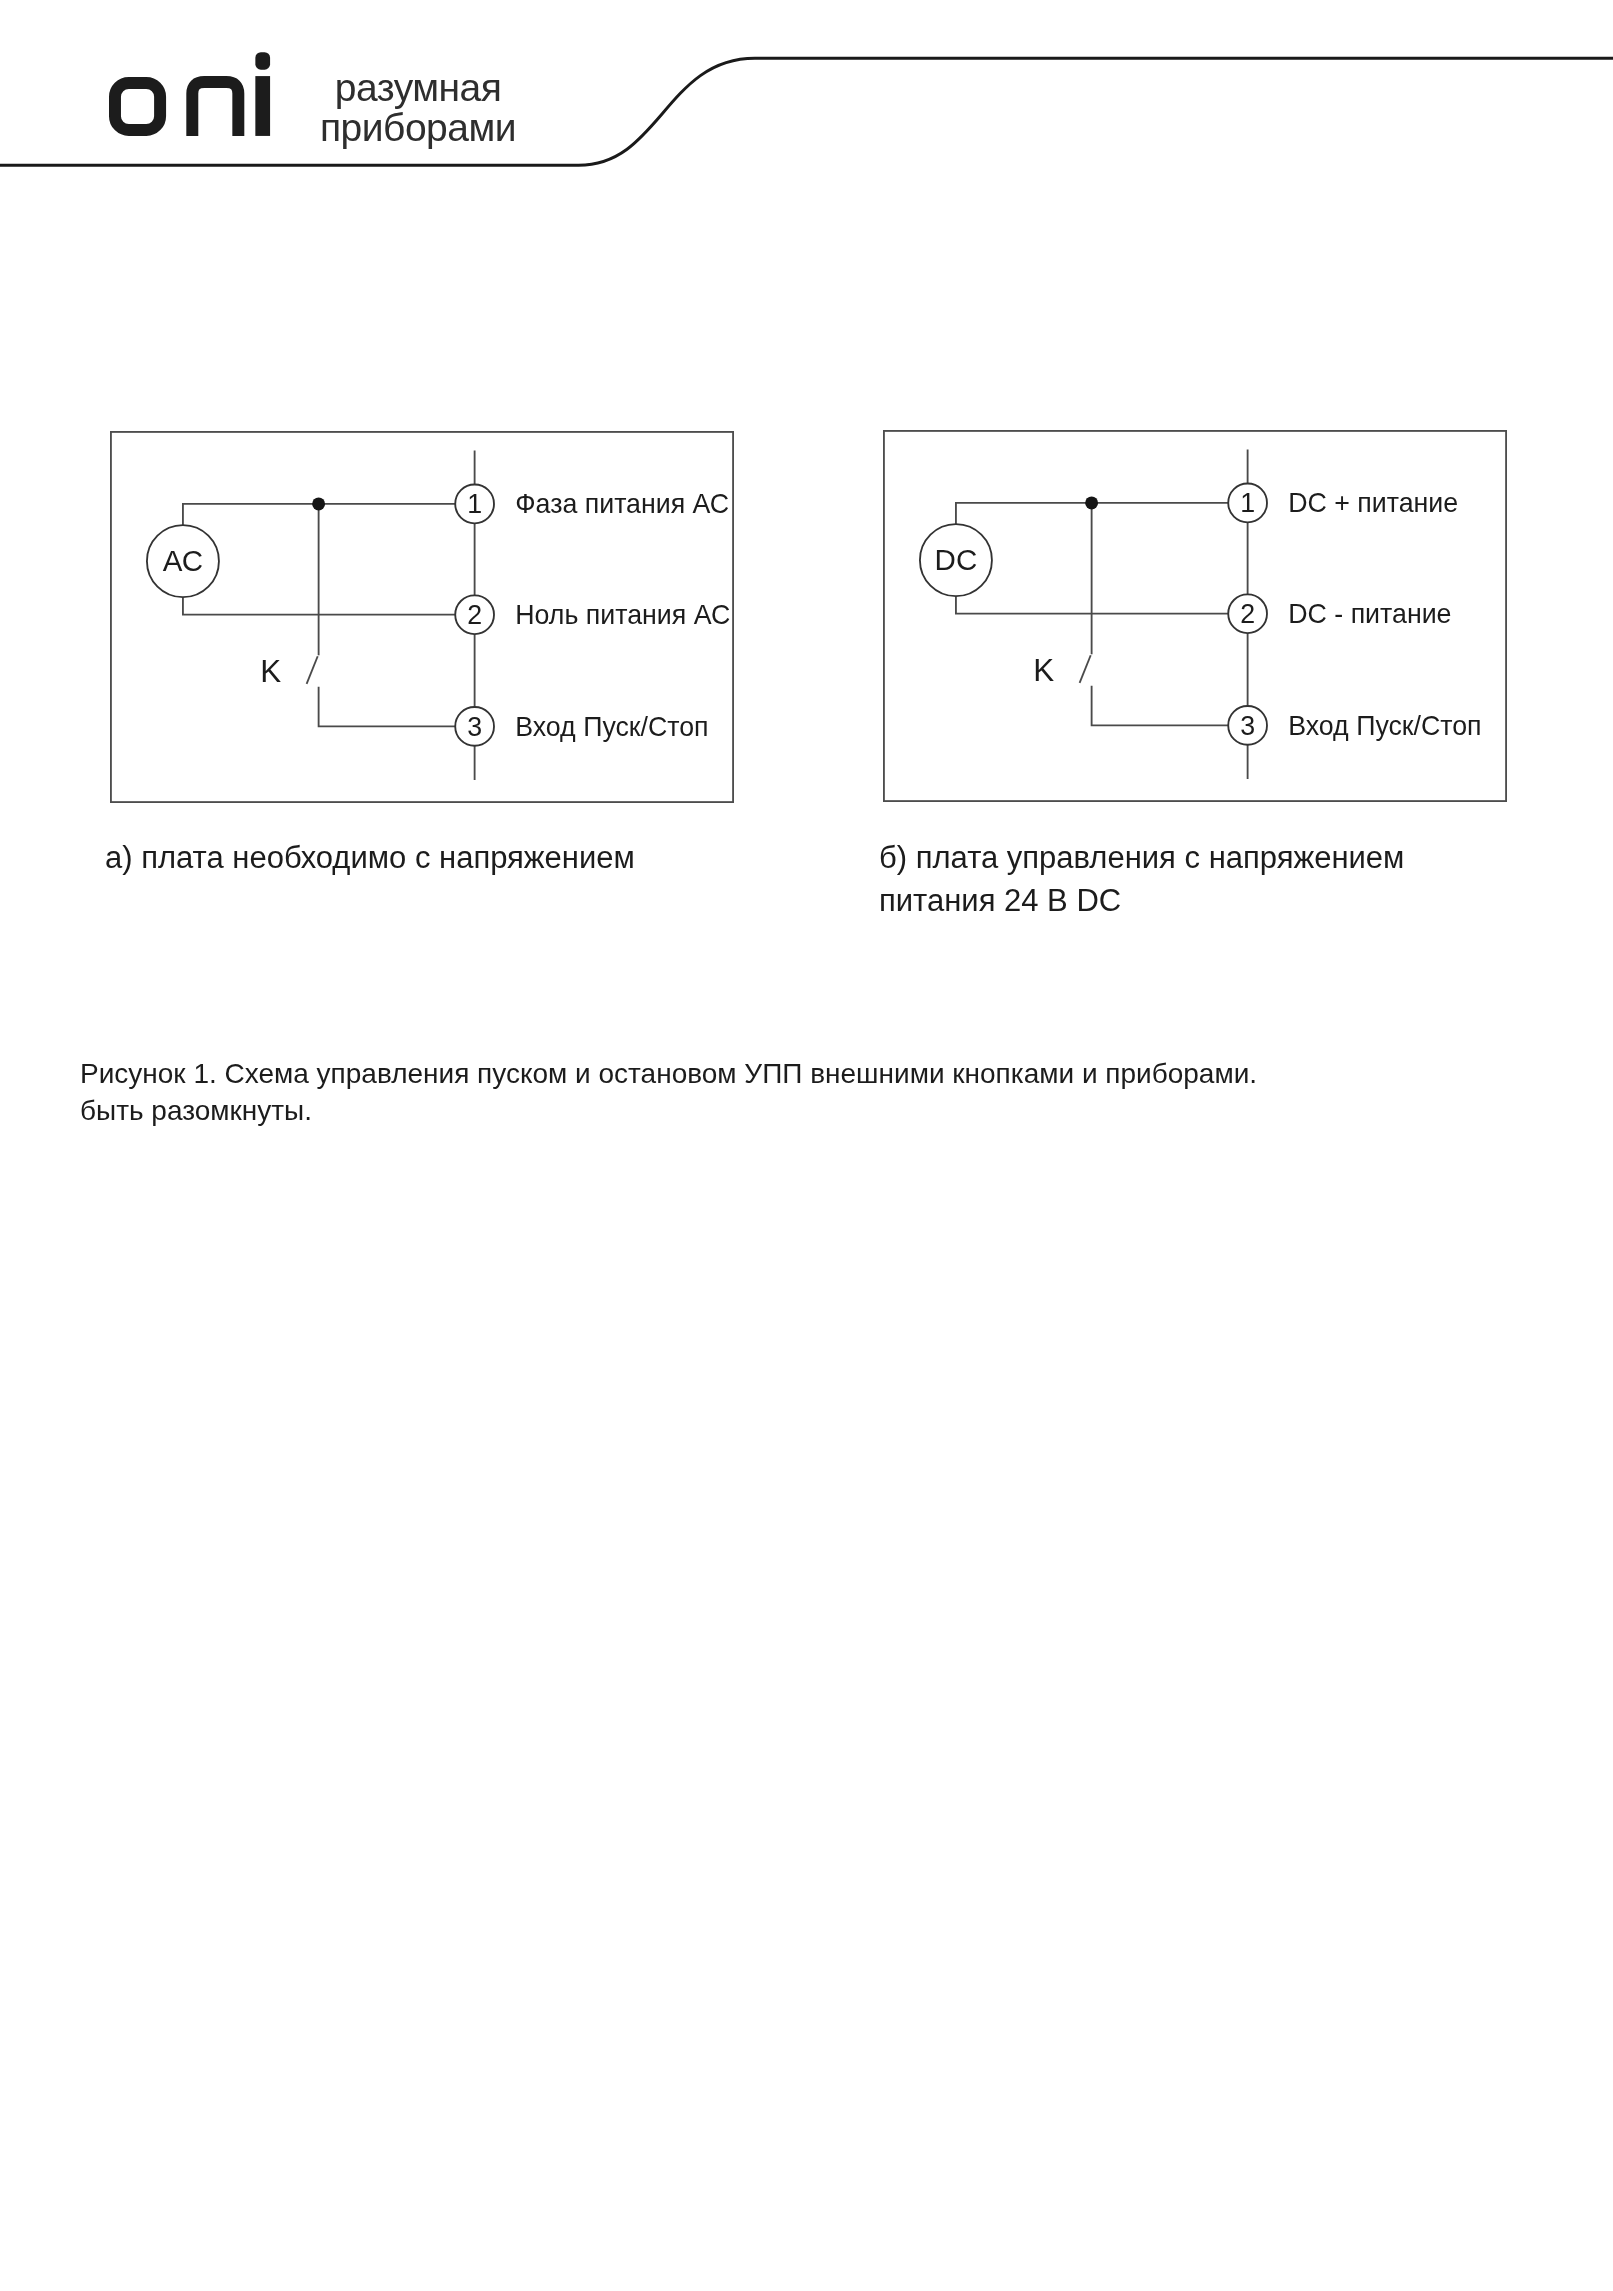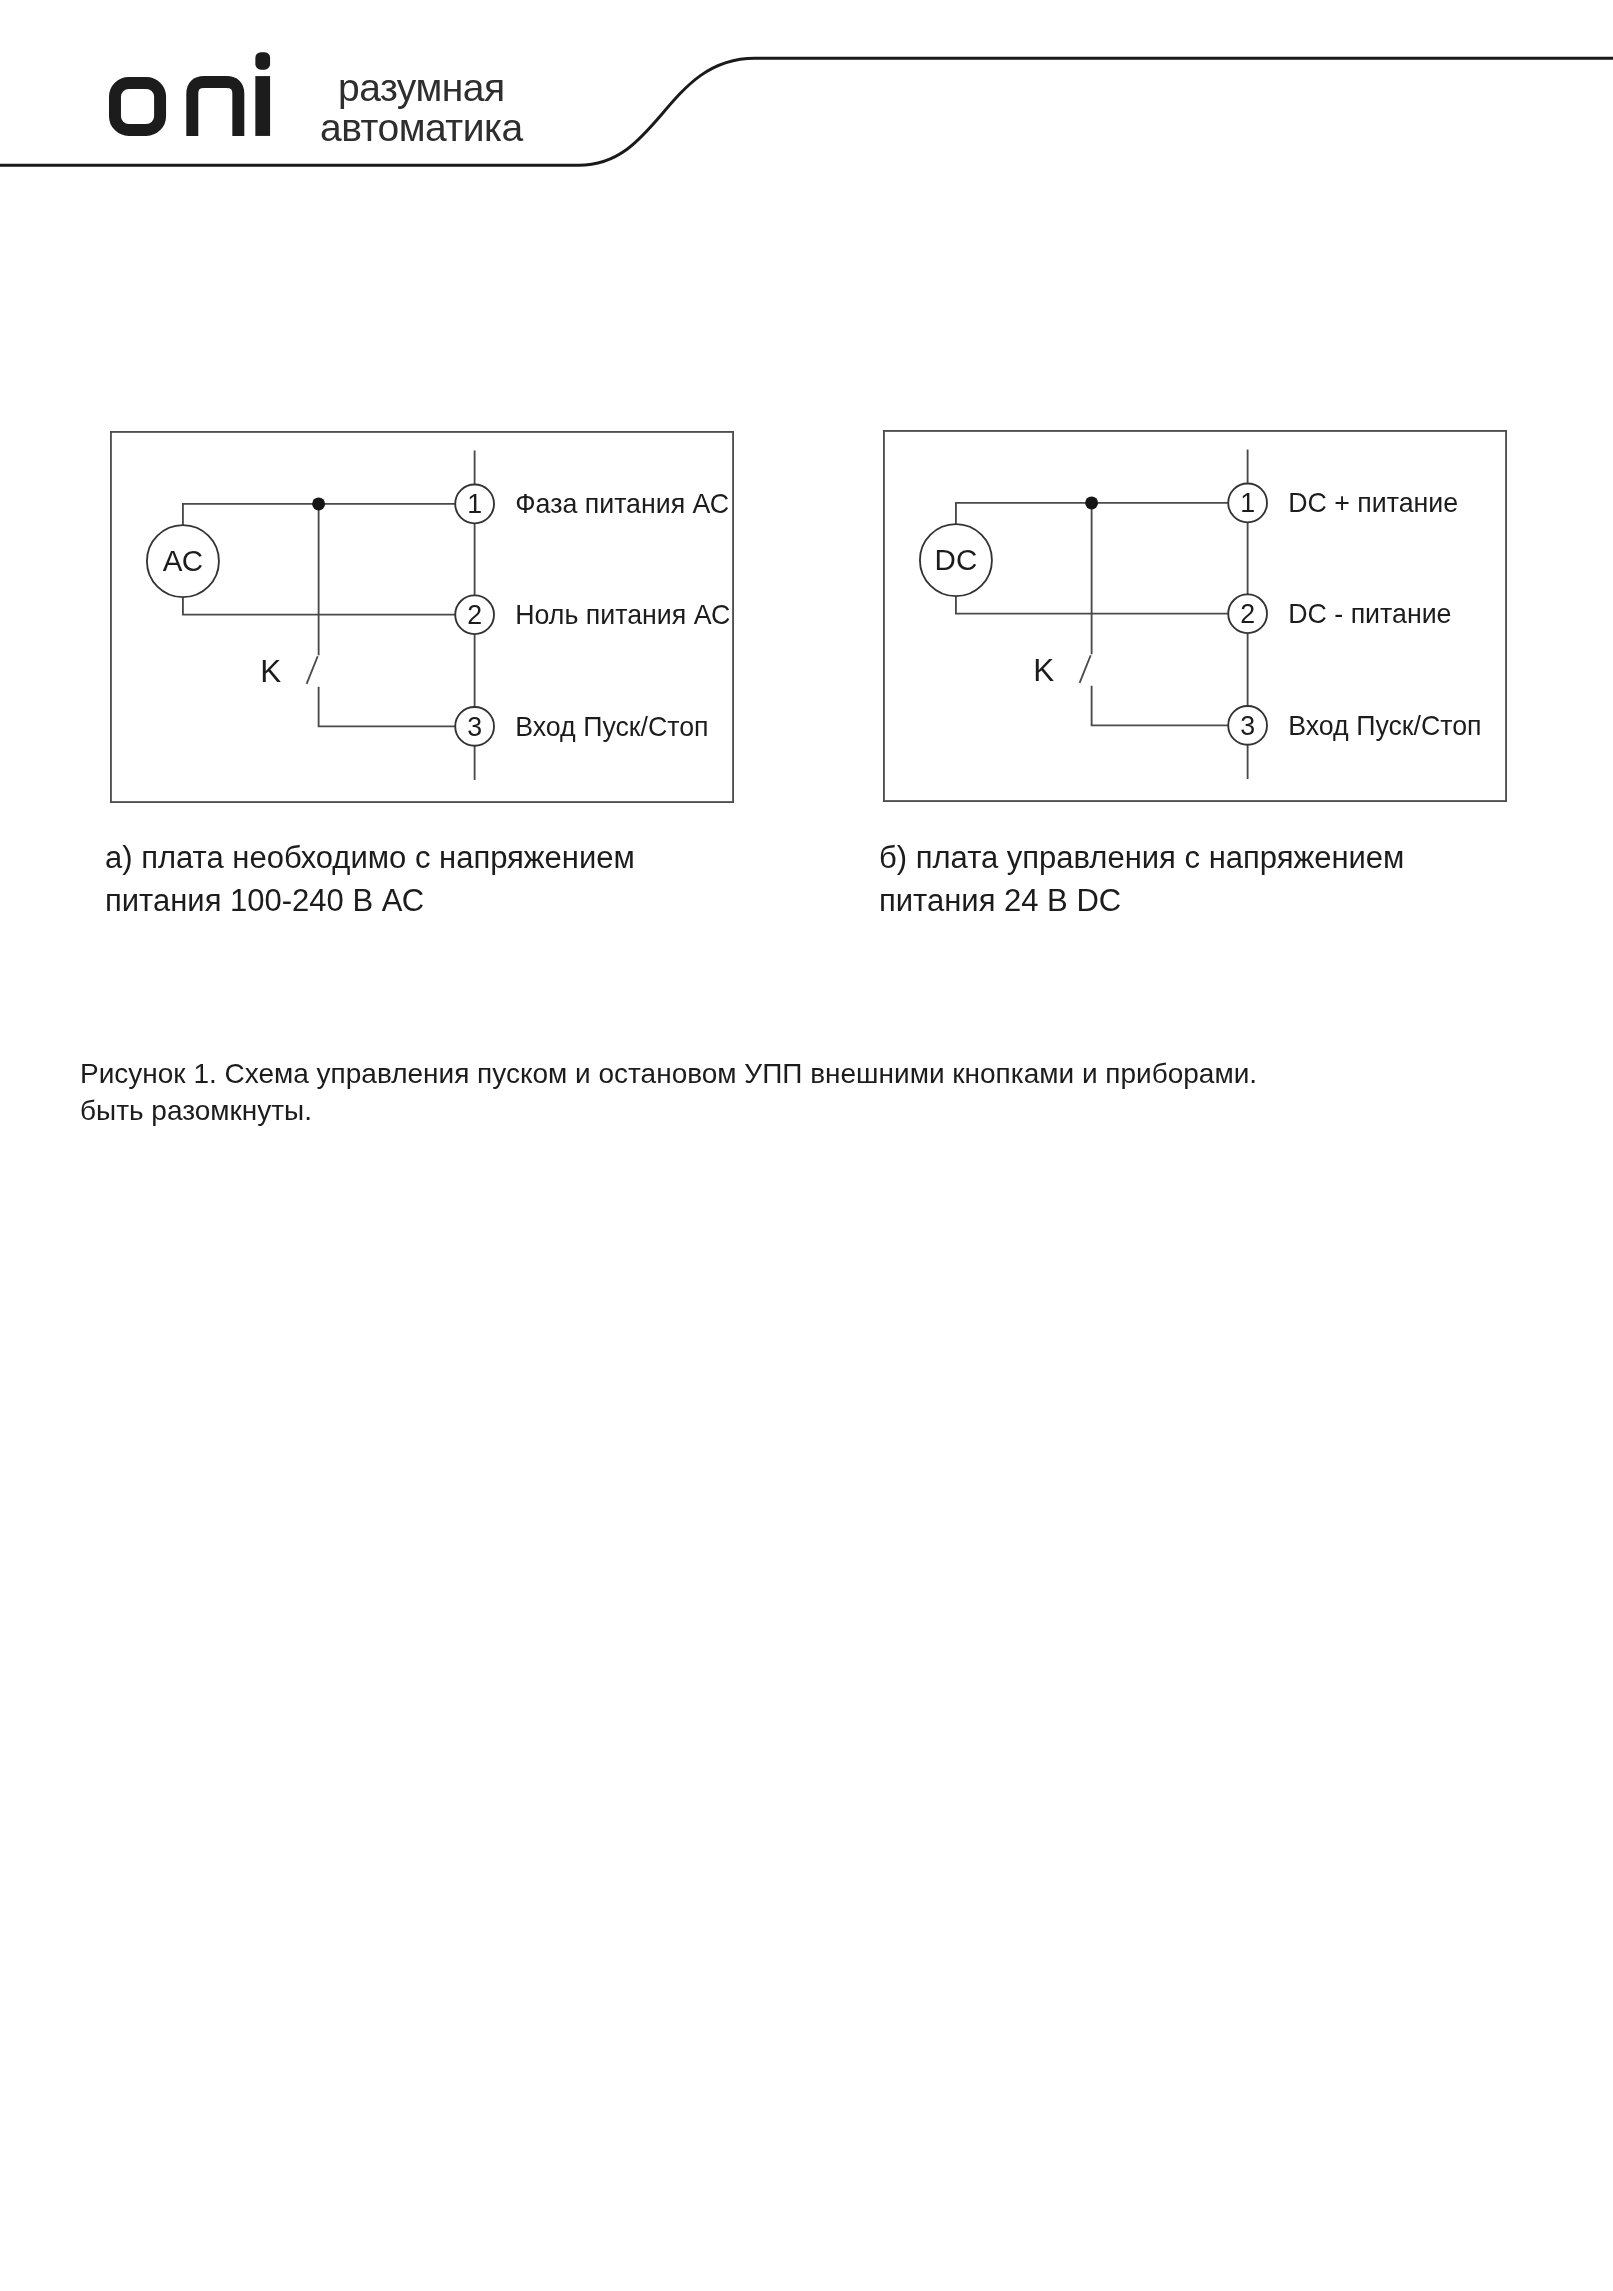--- a/index.html
+++ b/index.html
@@ -57,21 +57,21 @@
 
 <svg id="logo" class="abs" width="162" height="85" viewBox="0 0 176 92">
   <rect x="6.5" y="33.5" width="49" height="51" rx="15" fill="none" stroke="#1c1c1c" stroke-width="13"></rect>
   <path d="M 90.5 91 V 45 Q 90.5 32.5 103.5 32.5 H 127.5 Q 140.5 32.5 140.5 45 V 91" fill="none" stroke="#1c1c1c" stroke-width="13"></path>
   <rect x="159" y="26" width="16" height="65" fill="#1c1c1c"></rect>
   <rect x="159" y="0" width="16" height="19" rx="6" fill="#1c1c1c"></rect>
 </svg>
 
 <div id="tagline" class="abs">
   <div>разумная</div>
-  <div>автоматика</div>
+  <div>приборами</div>
 </div>
 
 <svg id="diagram-ac" class="diagram-svg" width="624" height="372" viewBox="0 0 676 403">
   <rect class="frame" x="1" y="1" width="674" height="401"></rect>
   <g>
     <line class="wire" x1="395" y1="21" x2="395" y2="378"></line>
     <path class="wire" d="M 79 102 V 79 H 374"></path>
     <path class="wire" d="M 79 178 V 199 H 374"></path>
     <line class="wire" x1="226" y1="84" x2="226" y2="243"></line>
     <line class="wire" x1="213" y1="274" x2="225" y2="244"></line>
@@ -118,21 +118,20 @@
   <text class="num" x="395" y="209">2</text>
   <text class="tlabel" x="439" y="209">DC - питание</text>
 
   <circle class="node" cx="395" cy="320" r="21"></circle>
   <text class="num" x="395" y="330">3</text>
   <text class="tlabel" x="439" y="330">Вход Пуск/Стоп</text>
 </svg>
 
 <div id="caption-a" class="abs caption">
   <div>а) плата необходимо с напряжением</div>
-  <div>питания 100-240 В АС</div>
 </div>
 <div id="caption-b" class="abs caption">
   <div>б) плата управления с напряжением</div>
   <div>питания 24 В DC</div>
 </div>
 
 <div id="figure-text" class="abs">
   <div class="pline">Рисунок 1. Схема управления пуском и остановом УПП внешними кнопками и приборами.</div>
   <div class="pline">быть разомкнуты.</div>
 </div>

